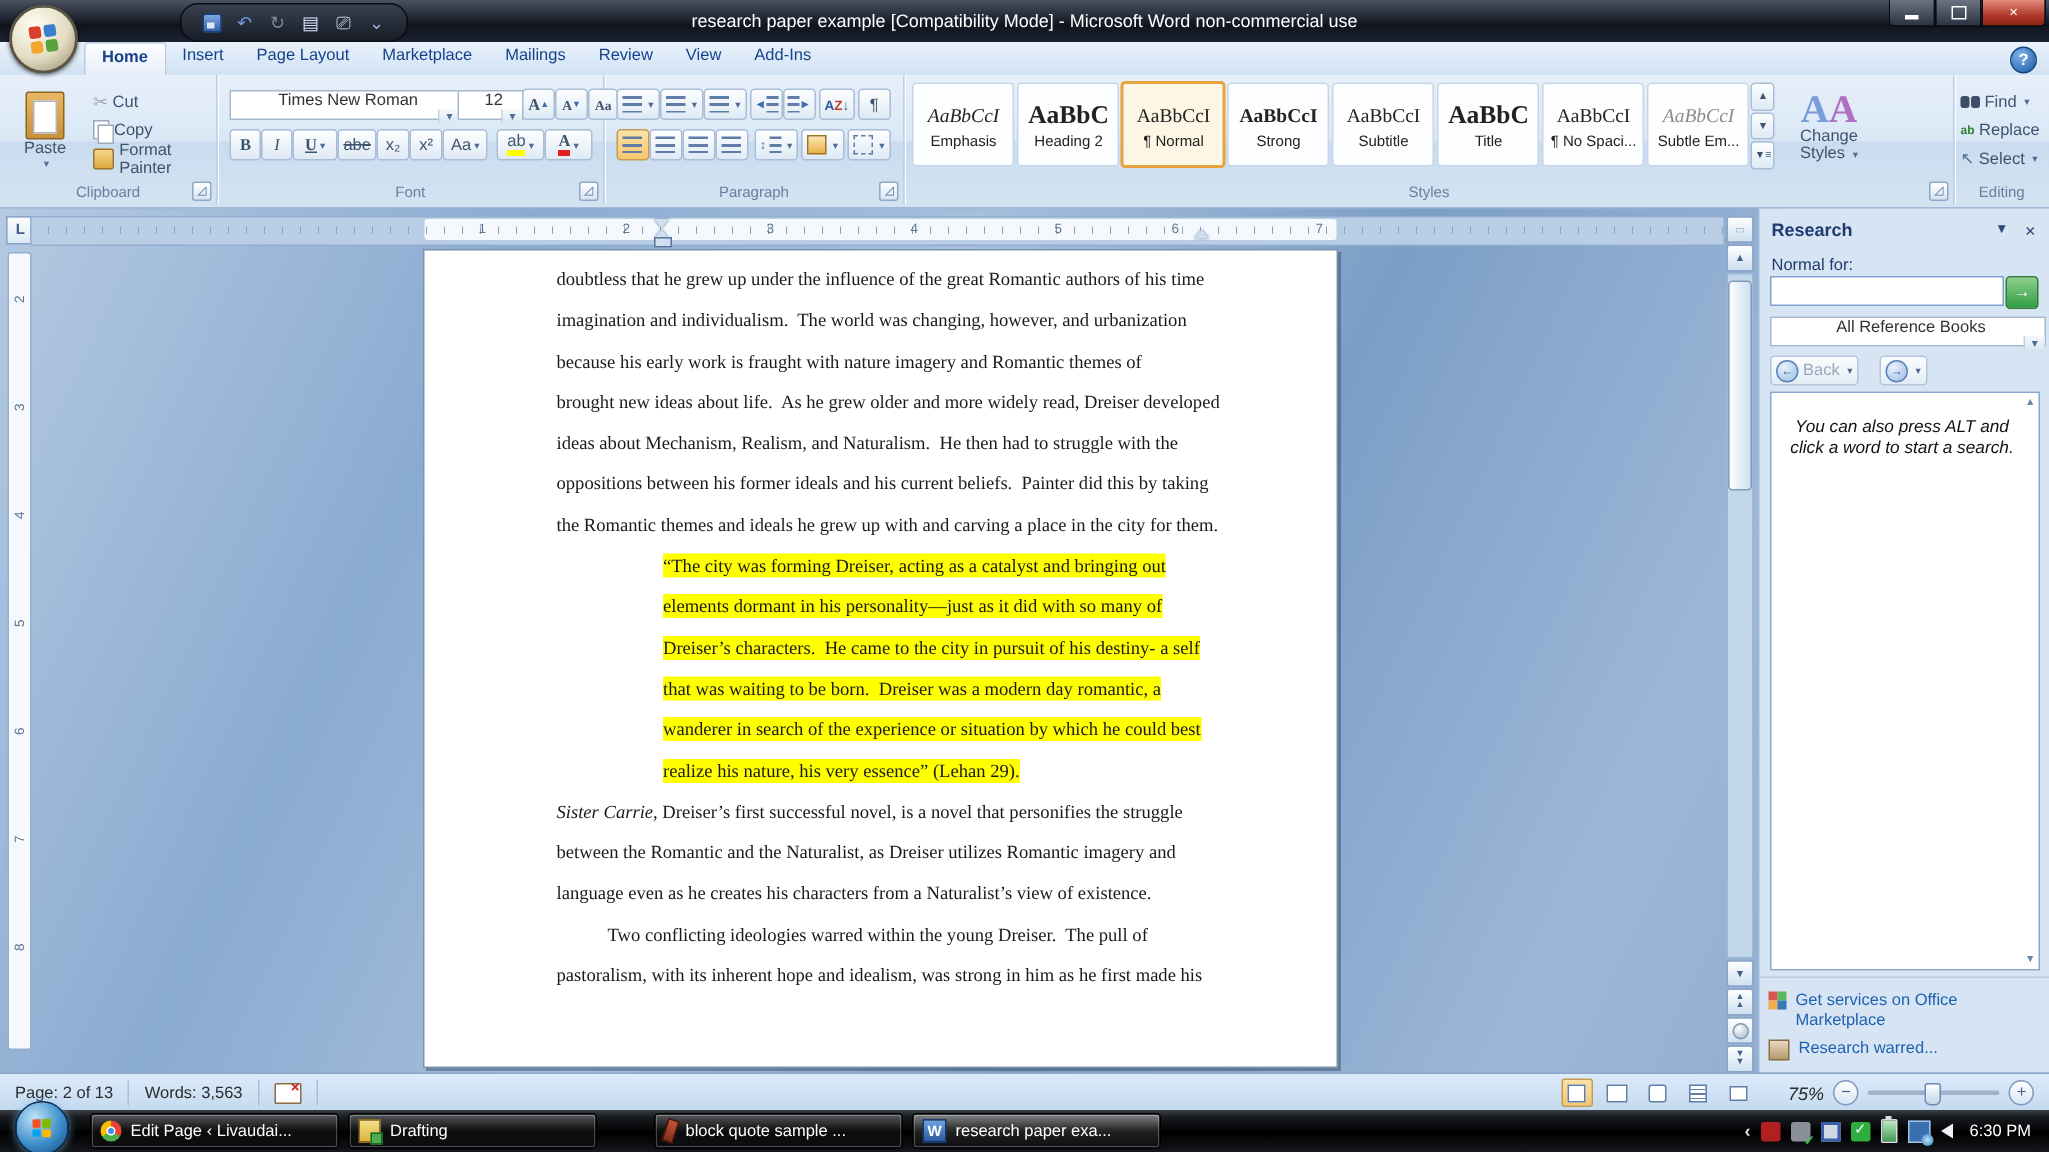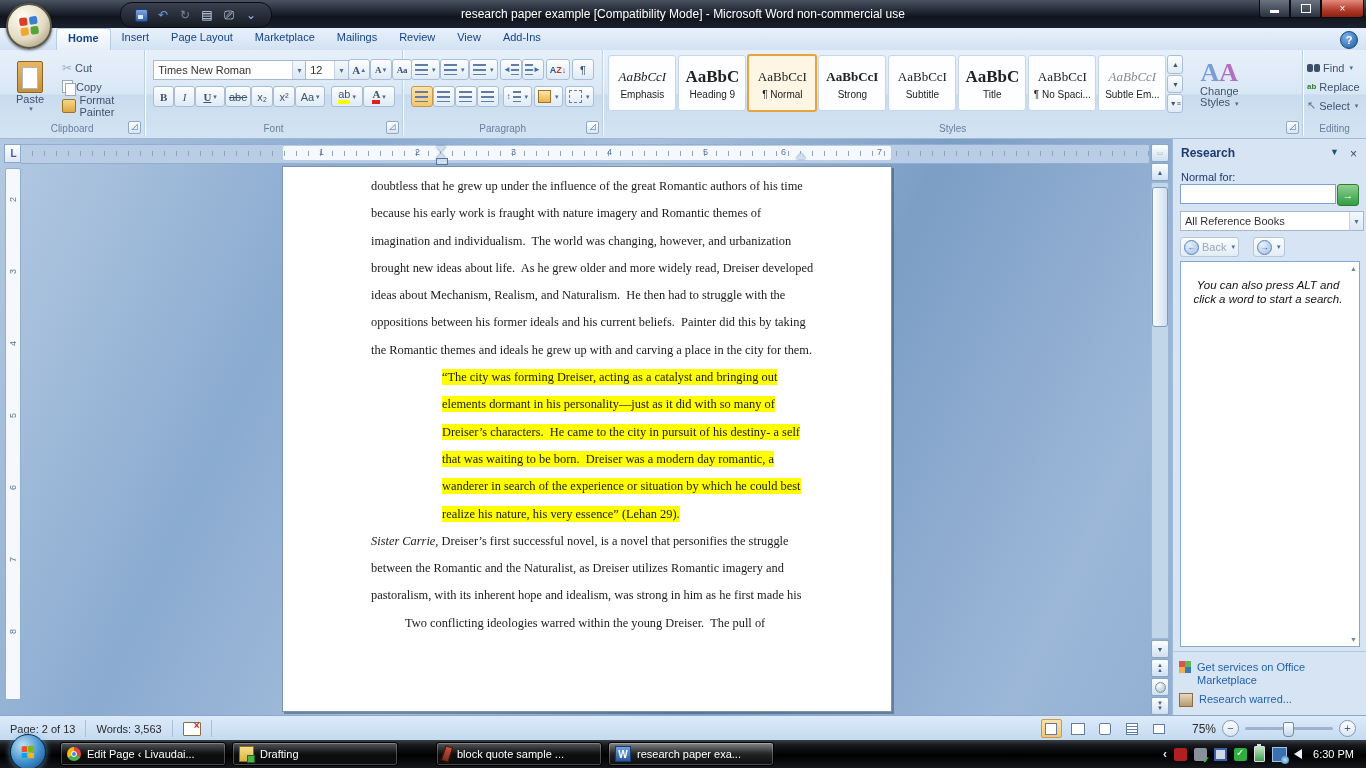--- a/index.html
+++ b/index.html
@@ -44,21 +44,21 @@
   
   #ribbon{left:0;top:50px;width:1366px;height:88px;
     background:linear-gradient(#e7f0fa 0%,#d9e7f5 50%,#c9dcef 51%,#d3e3f2 100%);border-bottom:1px solid #9fb9d6;display:flex;}
   .rgroup{position:relative;height:86px;border-right:1px solid #bcd0e6;box-shadow:1px 0 0 #ffffff;}
   .glabel{position:absolute;bottom:2px;left:0;right:0;text-align:center;color:#68809f;font-size:10px;}
   .launcher{position:absolute;bottom:2px;right:3px;width:11px;height:11px;border:1px solid #8fa9c6;border-radius:2px;
     background:linear-gradient(#fff,#d7e4f2);color:#4e6e95;font-size:8px;line-height:9px;text-align:center;}
   .btn{display:flex;align-items:center;justify-content:center;border:1px solid transparent;border-radius:3px;color:#3e536e;}
   .btn.frame{border-color:#a9bed6;background:linear-gradient(#fdfefe,#dfeaf5);}
   .active-amber{background:linear-gradient(#fce3a7,#f5c66d) !important;border-color:#c79b4e !important;}
-  .combo{background:#fff;border:1px solid #a5b8d0;height:18px;display:flex;align-items:center;font-size:11px;color:#333;padding-left:4px;}
+  .combo{background:#fff;border:1px solid #a5b8d0;height:18px;display:flex;align-items:center;font-size:11px;color:#333;padding-left:4px;flex-direction:column;}
   .combo .arr{margin-left:auto;width:13px;height:100%;border-left:1px solid #c4d3e4;display:flex;align-items:center;justify-content:center;color:#4e6e95;font-size:8px;background:linear-gradient(#f4f8fc,#dbe7f3);}
   .mini-arrow{font-size:7px;color:#4e6e95;margin-left:2px;}
   .serifB{font-family:"Liberation Serif",serif;font-weight:bold;}
   .serifI{font-family:"Liberation Serif",serif;font-style:italic;}
   .grayed{color:#9aa8ba;}
   .ic-lines{width:13px;height:11px;background:repeating-linear-gradient(#5f7da6 0 2px,transparent 2px 5px);}
   .scissors{font-size:12px;color:#9aa8ba;}
   .copy-ic{width:9px;height:11px;border:1px solid #9aa8ba;background:#fff;position:relative;}
   .copy-ic:after{content:"";position:absolute;left:2px;top:2px;width:9px;height:11px;border:1px solid #9aa8ba;background:#fff;}
   .paste-ic{width:24px;height:30px;background:linear-gradient(#e8b765,#c8913b);border:1px solid #8c6425;border-radius:2px;position:relative;}
@@ -143,21 +143,21 @@
   .mk-ic i:nth-child(1){background:#d9534f;}.mk-ic i:nth-child(2){background:#5cb85c;}
   .mk-ic i:nth-child(3){background:#f0ad4e;}.mk-ic i:nth-child(4){background:#337ab7;}
   .ro-ic{width:12px;height:12px;background:linear-gradient(#e8d9c0,#b59a6e);border:1px solid #8a6d45;flex:none;}
 
   
   #statusbar{left:0;top:715px;width:1366px;height:25px;border-top:1px solid #8fa8c8;
     background:linear-gradient(#dcebfb,#c4d9ef);display:flex;align-items:center;color:#2b2b2b;}
   .sb-item{padding:0 10px;height:17px;display:flex;align-items:center;border-right:1px solid #aabfd8;text-align:right;}
   .book-ic{width:16px;height:12px;background:#fff;border:1px solid #8a6d45;border-radius:1px;position:relative;}
   .book-ic:after{content:"×";position:absolute;right:0px;top:-3px;color:#cc2222;font-weight:bold;font-size:10px;}
-  #sb-right{margin-left:auto;display:flex;align-items:center;gap:6px;padding-right:10px;}
+  #sb-right{margin-left:auto;display:flex;align-items:center;gap:6px;padding-right:10px;font-style:italic;}
   .viewbtn{width:19px;height:17px;border:1px solid transparent;border-radius:2px;display:flex;align-items:center;justify-content:center;}
   .view-glyph{width:10px;height:10px;background:#fff;border:1px solid #5f7da6;}
   .zoomcirc{width:15px;height:15px;border-radius:50%;border:1px solid #7e99bb;background:linear-gradient(#fff,#d9e6f4);
     display:flex;align-items:center;justify-content:center;color:#44608a;font-size:11px;line-height:11px;}
   .ztrack{width:88px;height:3px;background:#9fb4cc;border-radius:2px;position:relative;}
   .ztick{position:absolute;left:50%;top:-3px;width:1px;height:9px;background:#7e99bb;}
   .zthumb{position:absolute;left:38px;top:-5px;width:9px;height:13px;border-radius:2px 2px 4px 4px;
     background:linear-gradient(#fdfeff,#c3d7eb);border:1px solid #6f8cae;}
 
   
@@ -377,21 +377,21 @@
   </div>
 
   <div class="rgroup" style="width:732px;">
     <div style="display:flex;padding:3px 0 0 4px;">
       <div class="stylecell">
         <span class="sprev serifI">AaBbCcI</span>
         <span class="slab">Emphasis</span>
         </div>
       <div class="stylecell">
         <span class="sprev serifB" style="font-size:17px;">AaBbC</span>
-        <span class="slab">Heading 9</span>
+        <span class="slab">Heading 2</span>
         </div>
       <div class="stylecell sel">
         <span class="sprev">AaBbCcI</span>
         <span class="slab">¶ Normal</span>
         </div>
       <div class="stylecell">
         <span class="sprev serifB">AaBbCcI</span>
         <span class="slab">Strong</span>
         </div>
       <div class="stylecell">
@@ -467,38 +467,39 @@
     <span class="vnum" style="top:172px;">4</span>
     <span class="vnum" style="top:244px;">5</span>
     <span class="vnum" style="top:316px;">6</span>
     <span class="vnum" style="top:388px;">7</span>
     <span class="vnum" style="top:460px;">8</span>
   </div>
 
   <div id="page" class="abs">
     <div id="doctext">
       <div class="dline">doubtless that he grew up under the influence of the great Romantic authors of his time</div>
+      <div class="dline">imagination and individualism.  The world was changing, however, and urbanization</div>
       <div class="dline">because his early work is fraught with nature imagery and Romantic themes of</div>
-      <div class="dline">imagination and individualism.  The world was changing, however, and urbanization</div>
       <div class="dline">brought new ideas about life.  As he grew older and more widely read, Dreiser developed</div>
       <div class="dline">ideas about Mechanism, Realism, and Naturalism.  He then had to struggle with the</div>
       <div class="dline">oppositions between his former ideals and his current beliefs.  Painter did this by taking</div>
       <div class="dline">the Romantic themes and ideals he grew up with and carving a place in the city for them.</div>
       <div class="quoteblock">
         <div class="dline"><span class="hl">“The city was forming Dreiser, acting as a catalyst and bringing out</span></div>
         <div class="dline"><span class="hl">elements dormant in his personality—just as it did with so many of</span></div>
         <div class="dline"><span class="hl">Dreiser’s characters.  He came to the city in pursuit of his destiny- a self</span></div>
         <div class="dline"><span class="hl">that was waiting to be born.  Dreiser was a modern day romantic, a</span></div>
         <div class="dline"><span class="hl">wanderer in search of the experience or situation by which he could best</span></div>
         <div class="dline"><span class="hl">realize his nature, his very essence” (Lehan 29).</span></div>
       </div>
       <div class="dline"><span style="font-style:italic;">Sister Carrie,</span><span> Dreiser’s first successful novel, is a novel that personifies the struggle</span></div>
       <div class="dline">between the Romantic and the Naturalist, as Dreiser utilizes Romantic imagery and</div>
+      <div class="dline">language even as he creates his characters from a Naturalist’s view of existence.</div>
+      <div class="dline indent1">Two conflicting ideologies warred within the young Dreiser.  The pull of</div>
       <div class="dline">pastoralism, with its inherent hope and idealism, was strong in him as he first made his</div>
-      <div class="dline indent1">Two conflicting ideologies warred within the young Dreiser.  The pull of</div>
     </div>
   </div>
 
   <div id="vscroll" class="abs">
     <div class="sbtn" style="color:#9ab0c9;">▭</div>
     <div class="sbtn">▲</div>
     <div class="strack" style="position:relative;height:455px;">
       <div class="sthumb" style="top:4px;height:138px;"></div>
     </div>
     <div class="sbtn" style="margin-top:1px;">▼</div>

